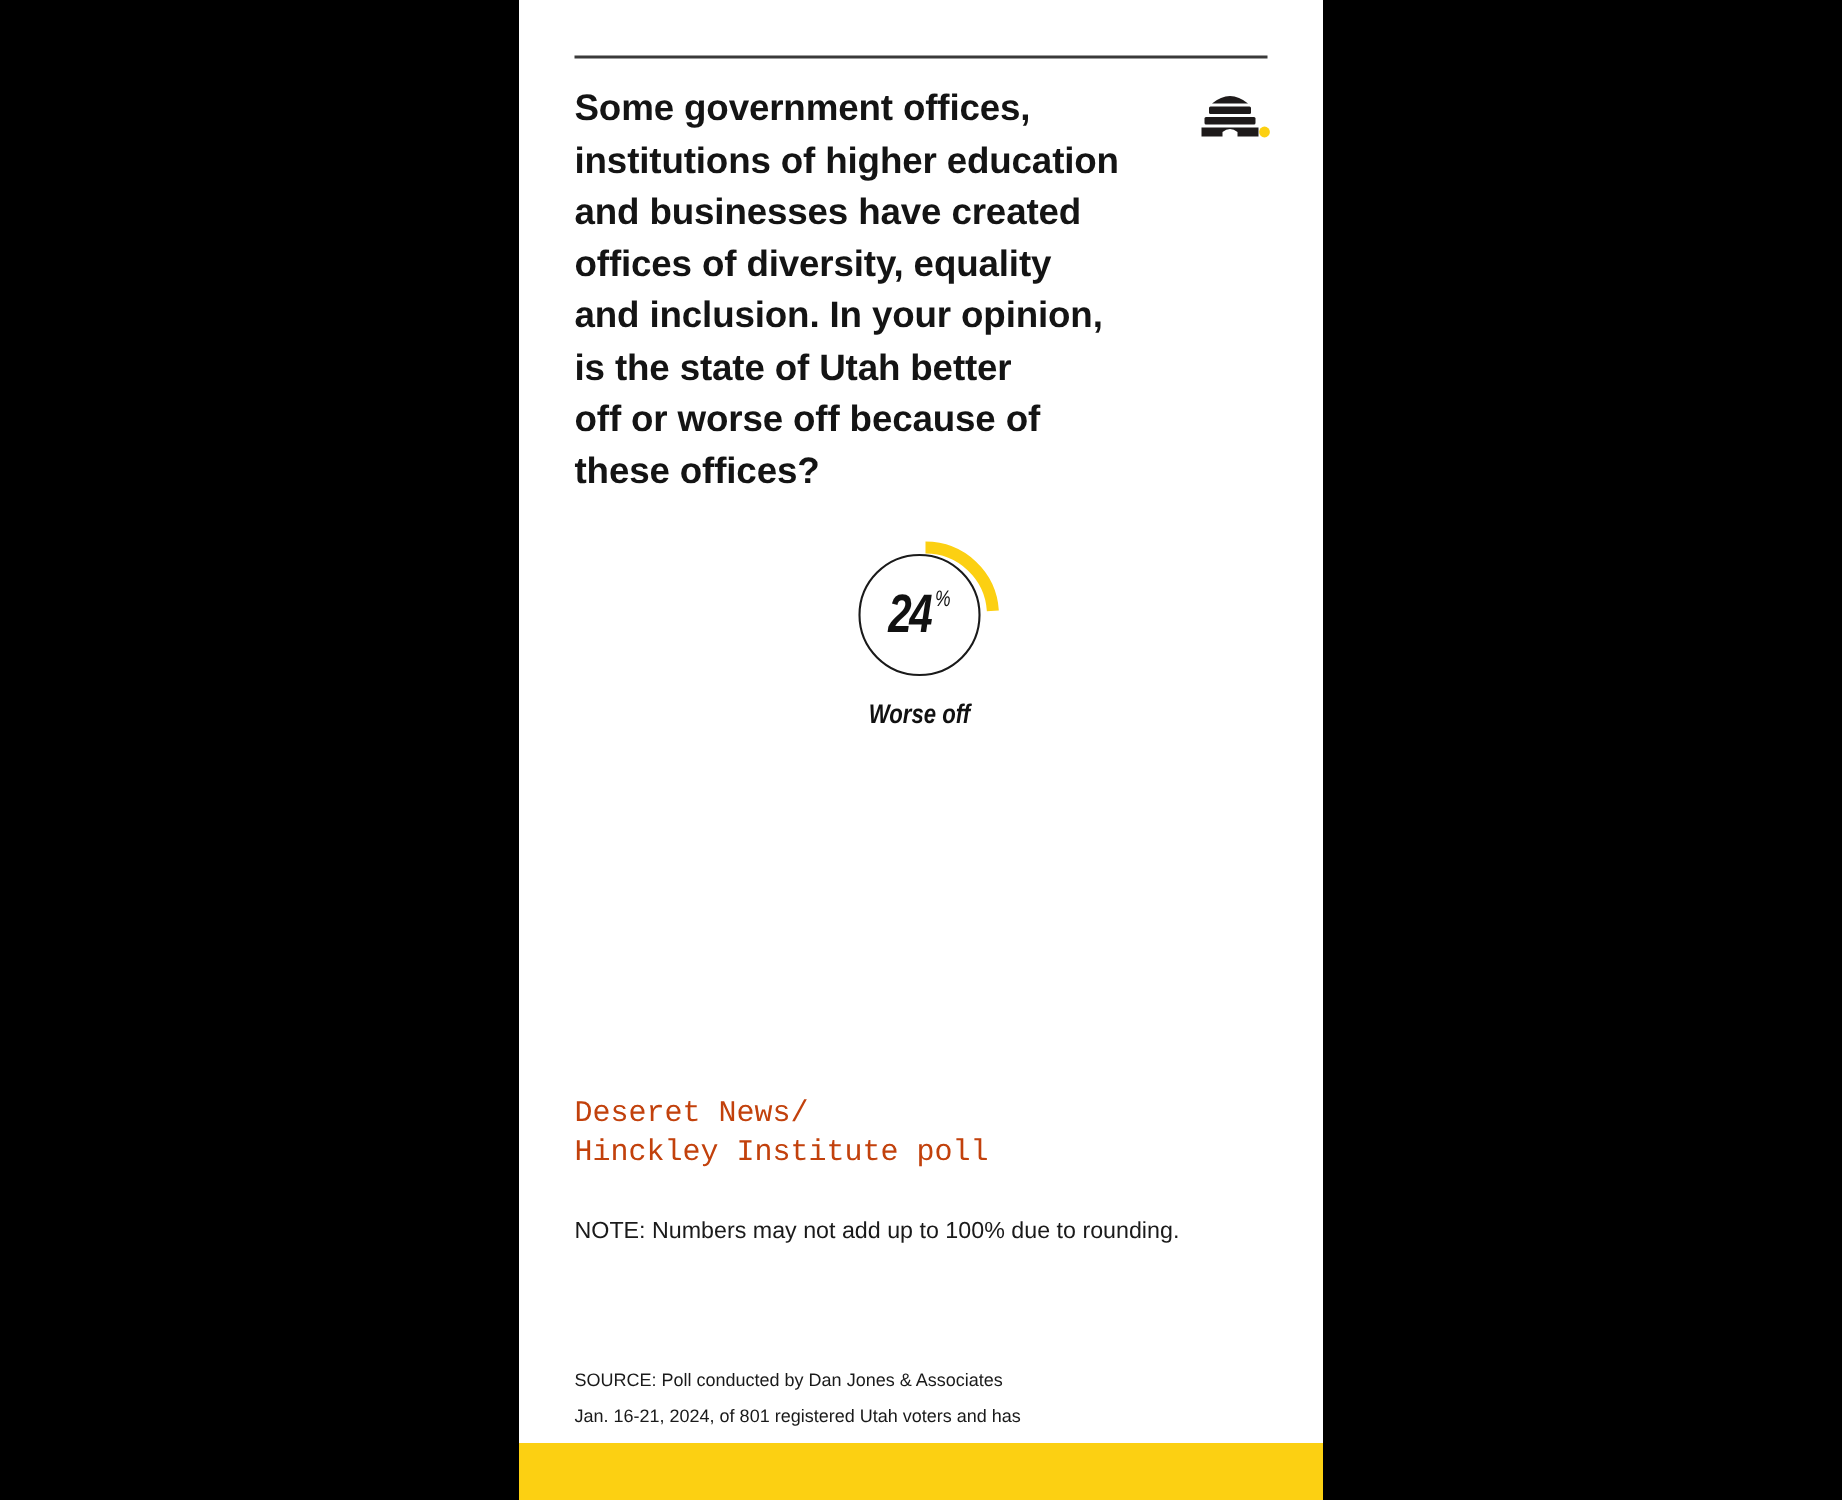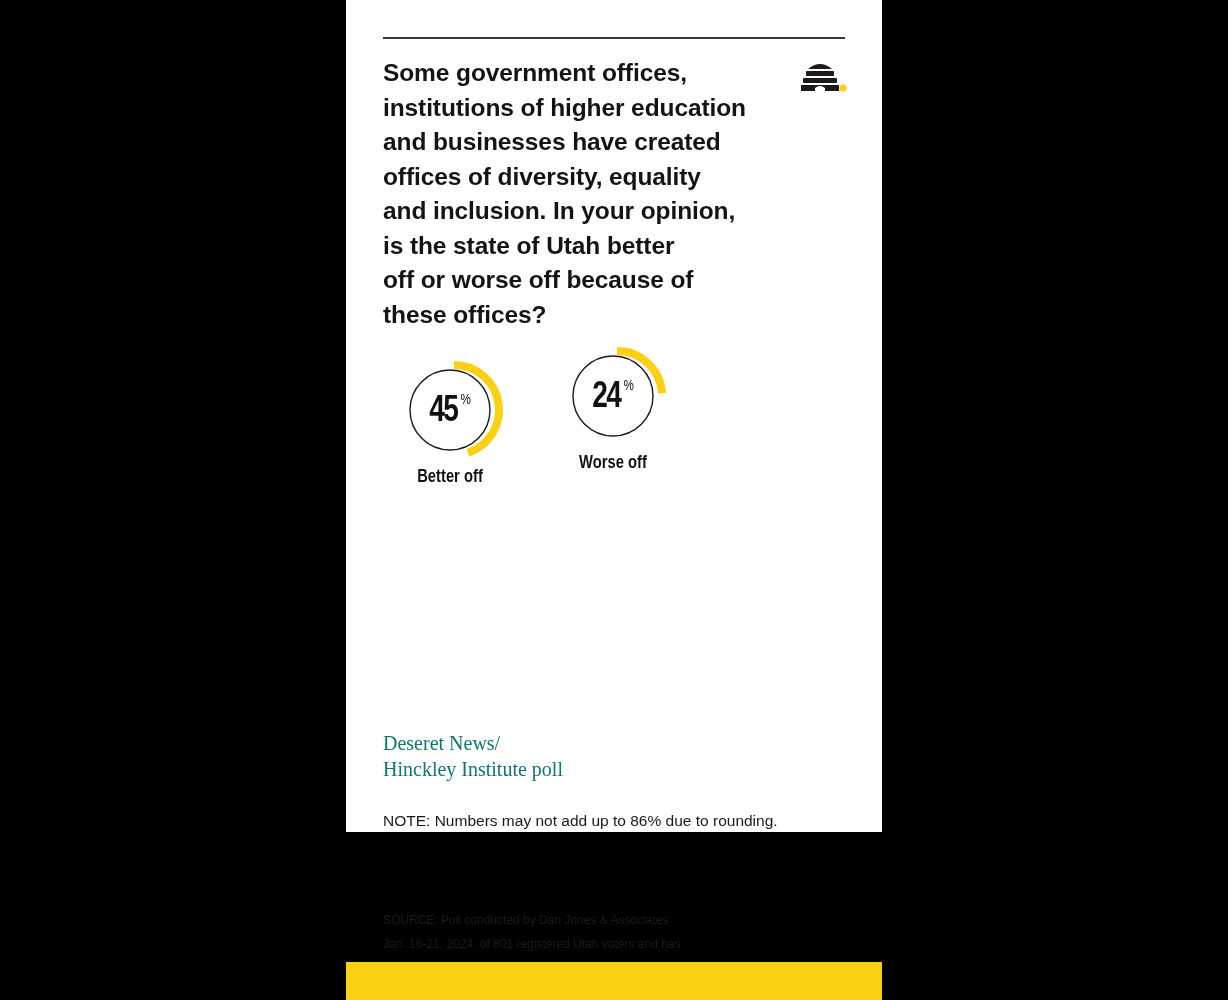--- a/index.html
+++ b/index.html
@@ -1,21 +1,21 @@
 <!DOCTYPE html>
 <html><head>
 <meta charset="utf-8">
 <style>
   html, body { margin: 0; padding: 0; }
   body {
     width: 1228px; height: 1000px; background: #000;
     position: relative; overflow: hidden;
   }
   .panel {
-    position: absolute; left: 346px; top: 0; width: 536px; height: 832px;
+    position: absolute; left: 346px; top: 0; width: 536px; height: 1000px;
     background: #ffffff;
   }
   .rule {
     position: absolute; left: 37px; top: 37px; width: 462px; height: 1.5px;
     background: #3a3a3a;
   }
   .headline {
     position: absolute; left: 37px; top: 56px; width: 400px;
     font-family: "Liberation Sans", sans-serif; font-weight: 700;
     font-size: 24.5px; line-height: 34.5px; color: #141414;
@@ -37,21 +37,21 @@
   }
   .donut .label {
     position: absolute; left: -30px; width: 180px; top: 108px;
     font-family: "Liberation Sans", sans-serif; font-weight: 700;
     font-size: 18px; color: #111; text-align: center;
     transform: scaleX(0.82); transform-origin: 50% 50%;
     white-space: nowrap;
   }
   .credit {
     position: absolute; left: 37px; top: 730px; width: 440px;
-    font-family: Liberation Serif, serif; font-size: 20px; line-height: 26px; color: #0f766e;
+    font-family: Liberation Mono, monospace; font-size: 20px; line-height: 26px; color: #c2410c;
     white-space: pre-line;
   }
   .note {
     position: absolute; left: 37px; top: 810px; width: 470px;
     font-family: "Liberation Sans", sans-serif; font-size: 15.5px; line-height: 22px; color: #1a1a1a;
   }
   .source {
     position: absolute; left: 37px; top: 908px; width: 470px;
     font-family: "Liberation Sans", sans-serif; font-size: 12px; line-height: 24px; color: #1a1a1a;
     white-space: pre-line;
@@ -76,41 +76,33 @@
 these offices?</div>
 
   <svg class="logo" viewBox="0 0 48 34">
     <path d="M8 8 Q20 -2 32 8 Z" fill="#1e1a1a"></path>
     <rect x="6" y="10" width="28" height="5" rx="1" fill="#1e1a1a"></rect>
     <rect x="3" y="17" width="34" height="5" rx="1" fill="#1e1a1a"></rect>
     <path d="M1 24 H39 V30 H25 V27 Q20 23 15 27 V30 H1 Z" fill="#1e1a1a"></path>
     <circle cx="43" cy="27" r="3.6" fill="#FCD012"></circle>
   </svg>
 
-  <div class="donut" style="left:44px; top:358px;">
-    <svg width="120" height="110" viewBox="0 0 120 110">
-      <circle cx="60" cy="52" r="40" fill="none" stroke="#1a1a1a" stroke-width="1.4"></circle>
-      <path class="arc" fill="none" stroke="#FCD012" stroke-width="8" d="M64 7 A45 45 0 0 1 77.91 94.80"></path>
-    </svg>
-    <div class="value"><span>45</span><span class="pct">%</span></div>
-    <div class="label">Better off</div>
-  </div>
 
-  <div class="donut" style="left:207px; top:344px;">
+  <div class="donut" style="left:207px; top:358px;font-style:italic;">
     <svg width="120" height="110" viewBox="0 0 120 110">
       <circle cx="60" cy="52" r="40" fill="none" stroke="#1a1a1a" stroke-width="1.4"></circle>
       <path class="arc" fill="none" stroke="#FCD012" stroke-width="8" d="M64 7 A45 45 0 0 1 108.91 49.17"></path>
     </svg>
     <div class="value"><span>24</span><span class="pct">%</span></div>
     <div class="label">Worse off</div>
   </div>
 
 
 
   <div class="credit">Deseret News/
 Hinckley Institute poll</div>
-  <div class="note">NOTE: Numbers may not add up to 86% due to rounding.</div>
+  <div class="note">NOTE: Numbers may not add up to 100% due to rounding.</div>
   <div class="source">SOURCE: Poll conducted by Dan Jones &amp; Associates
 Jan. 16-21, 2024, of 801 registered Utah voters and has
 a margin of error +/- 3.02%.</div>
 
   <div class="footer-bar" style="background: rgb(252, 208, 18);"></div>
 </div>
 
 </body></html>

